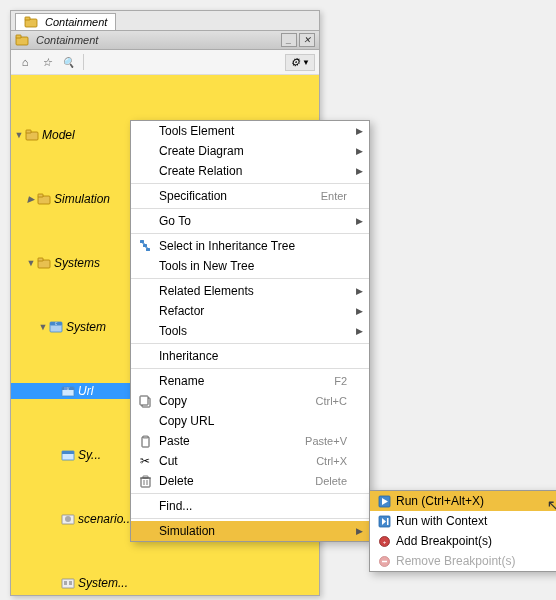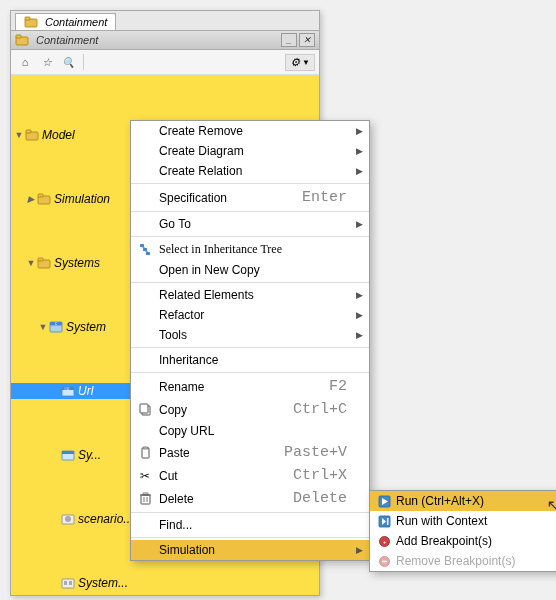--- a/index.html
+++ b/index.html
@@ -124,23 +124,22 @@
     .cm-item.has-sub::after {
       content: '▶';
       position: absolute;
       right: 6px;
       font-size: 9px;
       color: #555;
     }
     .cm-item .shortcut {
       margin-left: auto;
       color: #888;
-      font-size: 15px;
+      font-size: 11px;
       padding-right: 14px;
-      font-family: Liberation Mono, monospace;
     }
     .cm-item .icon-left {
       position: absolute;
       left: 6px;
       width: 16px;
       height: 16px;
       display: flex;
       align-items: center;
       justify-content: center;
       font-size: 10px;
@@ -325,55 +324,55 @@
       </svg>
       <span>System...</span>
     </div>
 
   </div>
 </div>
 
 <div class="context-menu">
 
   <div class="cm-item has-sub">
-    <span>Create Remove</span>
+    <span>Tools Element</span>
   </div>
   <div class="cm-item has-sub">
     <span>Create Diagram</span>
   </div>
   <div class="cm-item has-sub">
     <span>Create Relation</span>
   </div>
   <div class="cm-separator"></div>
 
   <div class="cm-item">
     <span>Specification</span>
     <span class="shortcut">Enter</span>
   </div>
   <div class="cm-separator"></div>
 
   <div class="cm-item has-sub">
     <span>Go To</span>
   </div>
   <div class="cm-separator"></div>
 
-  <div class="cm-item" style="padding-left:28px;font-family:Liberation Serif, serif;">
+  <div class="cm-item" style="padding-left:28px;">
     <span class="icon-left" style="font-size:11px; color:#555;">
       <svg width="14" height="14" viewBox="0 0 14 14" fill="none">
         <rect x="2" y="1" width="4" height="3" rx="0.5" fill="#4488cc"></rect>
         <rect x="5" y="5" width="4" height="3" rx="0.5" fill="#4488cc"></rect>
         <rect x="8" y="9" width="4" height="3" rx="0.5" fill="#4488cc"></rect>
         <line x1="4" y1="4" x2="7" y2="5" stroke="#4488cc" stroke-width="0.8"></line>
         <line x1="7" y1="8" x2="10" y2="9" stroke="#4488cc" stroke-width="0.8"></line>
       </svg>
     </span>
     <span>Select in Inheritance Tree</span>
   </div>
   <div class="cm-item">
-    <span>Open in New Copy</span>
+    <span>Tools in New Tree</span>
   </div>
   <div class="cm-separator"></div>
 
   <div class="cm-item has-sub">
     <span>Related Elements</span>
   </div>
   <div class="cm-item has-sub">
     <span>Refactor</span>
   </div>
   <div class="cm-item has-sub">

